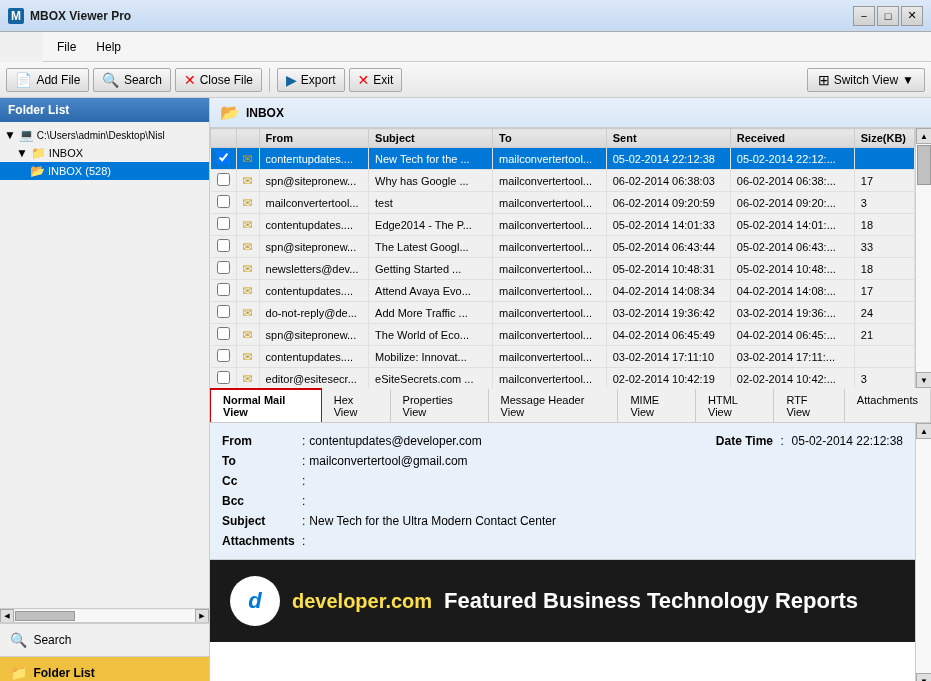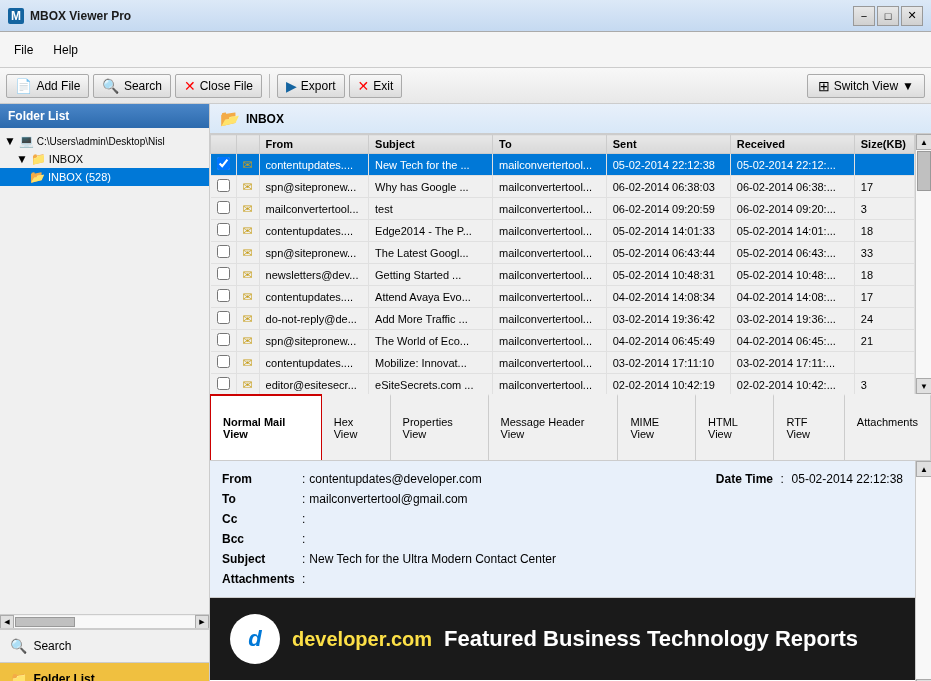--- a/index.html
+++ b/index.html
@@ -16,26 +16,27 @@
       border-bottom: 1px solid #aaa;
     }
     .title-bar-left { display: flex; align-items: center; gap: 6px; font-size: 13px; font-weight: bold; color: #1a1a1a; }
     .title-bar-icon { width: 16px; height: 16px; background: #1464a0; border-radius: 2px; display: flex; align-items: center; justify-content: center; color: white; font-size: 9px; }
     .title-bar-controls { display: flex; gap: 2px; }
     .title-btn { width: 22px; height: 20px; background: linear-gradient(to bottom, #e8e8e8, #d0d0d0); border: 1px solid #999; display: flex; align-items: center; justify-content: center; cursor: pointer; font-size: 11px; }
 
     
     .menu-bar {
       background: #f5f5f5;
-      height: 36px;
+      height: 30px;
       display: flex;
       align-items: center;
       padding: 0 6px;
       border-bottom: 1px solid #ccc;
       gap: 4px;
+      margin-left: 43px;
     }
     .menu-item { padding: 2px 8px; cursor: pointer; font-size: 12px; }
 
     
     .toolbar {
       background: linear-gradient(to bottom, #f8f8f8, #e8e8e8);
       height: 36px;
       display: flex;
       align-items: center;
       padding: 0 6px;
@@ -152,21 +153,21 @@
     .email-row td:nth-child(2) { width: 20px; }
     .checkbox-cell { text-align: center; }
 
     
     .preview-tabs {
       display: flex;
       background: #f0f0f0;
       border-bottom: 1px solid #ccc;
     }
     .preview-tab {
-      padding: 20px 12px;
+      padding: 4px 12px;
       cursor: pointer;
       font-size: 11px;
       border-right: 1px solid #ccc;
       border-top: 2px solid transparent;
     }
     .preview-tab.active {
       background: white;
       border-top: 2px solid #cc0000;
       border-left: 1px solid #cc0000;
       border-right: 1px solid #cc0000;

